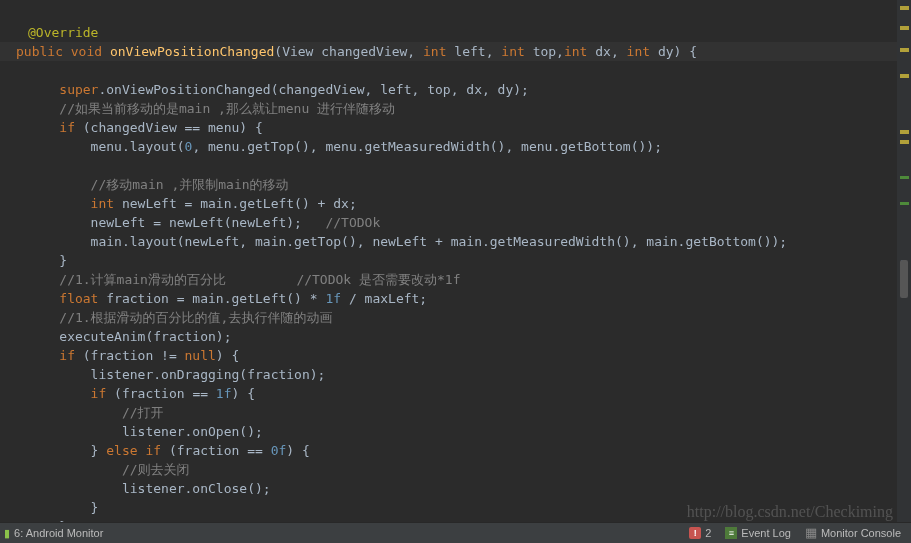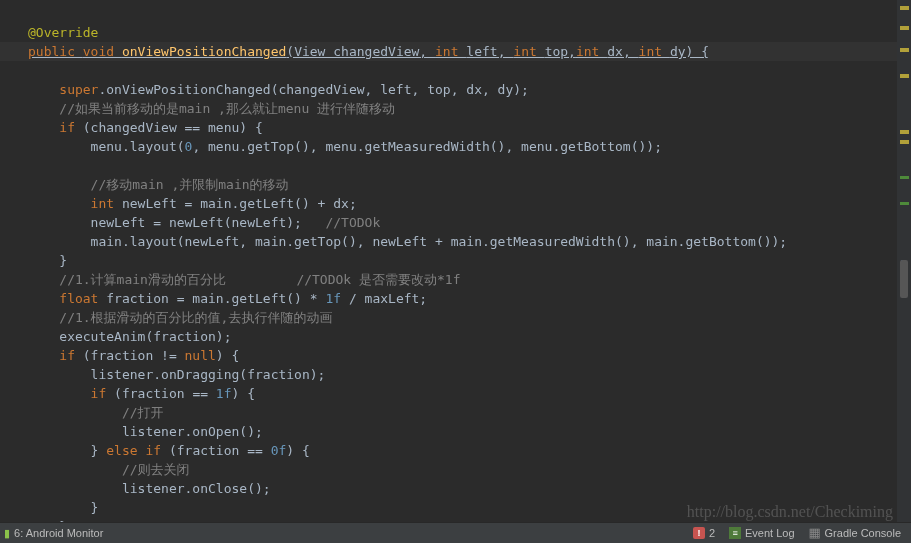--- a/index.html
+++ b/index.html
@@ -23,22 +23,21 @@
 }
 .code {
   padding: 4px 0 4px 28px;
   white-space: pre;
   line-height: 19px;
 }
 .highlight-line {
   background: #323232;
   display: block;
   margin-left: -28px;
-  padding-left: 28px;
-  text-decoration: underline;
+  padding-left: 16px;
 }
 .annotation { color: #bbb529; }
 .keyword { color: #cc7832; }
 .method-decl { color: #ffc66d; }
 .number { color: #6897bb; }
 .comment { color: #808080; }
 .gutter-markers {
   position: absolute;
   right: 0;
   top: 0;
@@ -189,16 +188,16 @@
     <div class="status-item">
       <span class="err-icon">!</span>
       <span>2</span>
     </div>
     <div class="status-item">
       <span class="log-icon">≡</span>
       <span>Event Log</span>
     </div>
     <div class="status-item">
       <span class="gradle-icon">▦</span>
-      <span>Gradle Console</span>
+      <span>Monitor Console</span>
     </div>
   </div>
 </div>
 
 </body></html>

